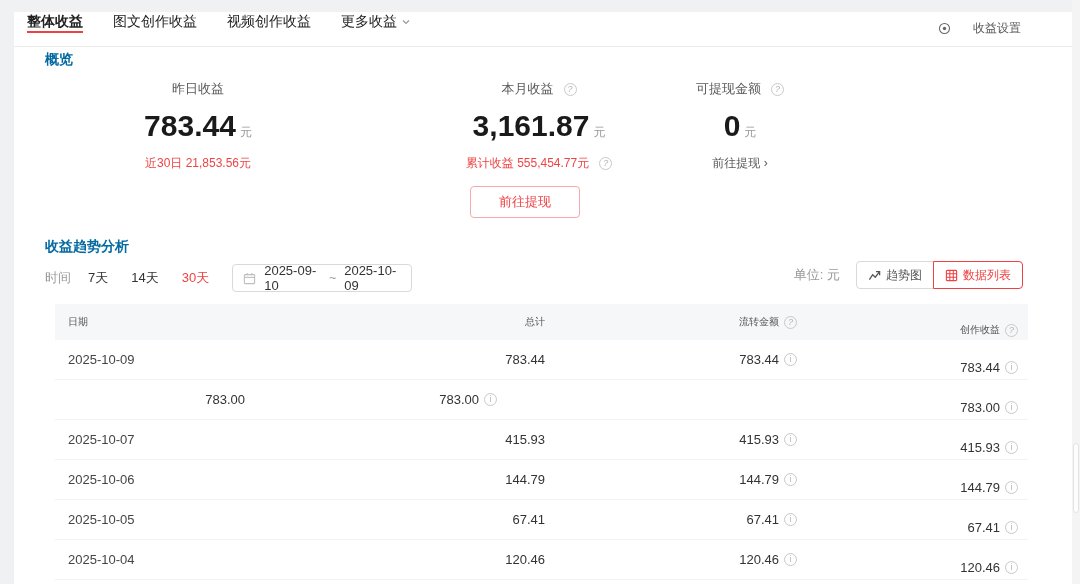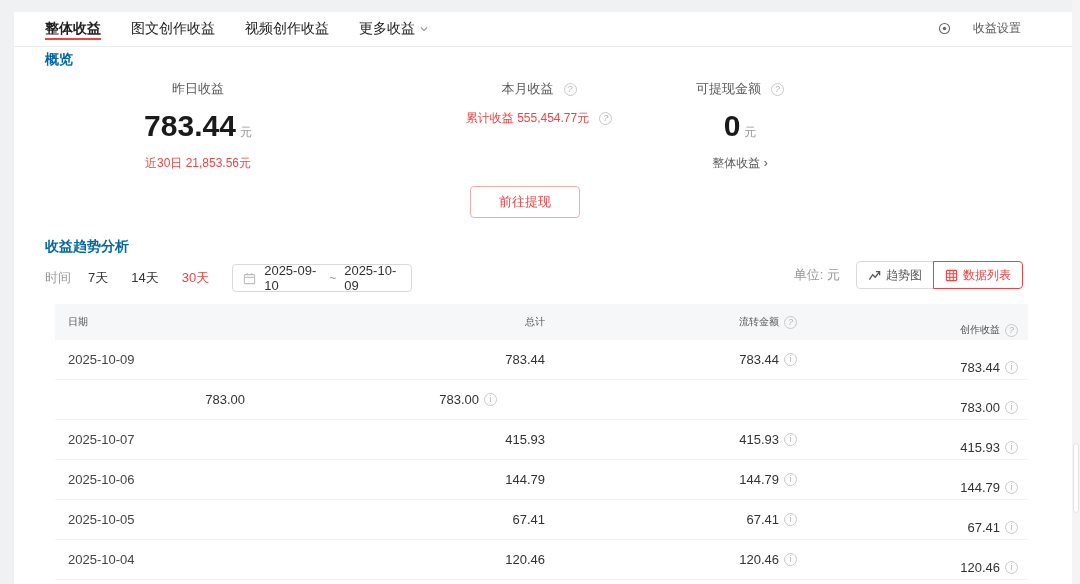--- a/index.html
+++ b/index.html
@@ -7,21 +7,21 @@
   body {
     position:relative;
     background:#f0f1f2;
     font-family:"Liberation Sans", sans-serif;
     overflow:hidden;
     color:#222;
   }
   .card { position:absolute; left:14px; top:12px; right:8px; bottom:0; background:#fff; }
 
   
-  .nav { height:35px; border-bottom:1px solid #ebebeb; display:flex; align-items:center; padding-left:31px; position:relative; }
+  .nav { height:35px; border-bottom:1px solid #ebebeb; display:flex; align-items:flex-start; padding-left:13px; position:relative; }
   .tab { font-size:14px; color:#222; margin-right:30px; display:flex; align-items:center; gap:4px; cursor:pointer; border-bottom:2px solid transparent; padding-top:1px; }
   .tab.active { font-weight:700; border-bottom-color:#f04142; }
   .settings { position:absolute; right:51px; top:0; height:33px; display:flex; align-items:center; gap:22px; font-size:12px; color:#595959; cursor:pointer; }
 
   .content { position:relative; height:537px; }
 
   .section-title { position:absolute; left:31px; font-size:14px; font-weight:600; color:#0369a1; }
 
   
   .stat { position:absolute; top:33px; width:280px; text-align:center; }
@@ -118,35 +118,38 @@
       <div class="stat-sub">
         <span>近30日 21,853.56元</span>
       </div>
     </div>
 
     <div class="stat" style="left:385px;">
       <div class="stat-label">
         <span>本月收益</span>
         <i class="circ-icon q-icon"></i>
       </div>
+      <div class="stat-value">
+        <span>3,161.87</span><span class="unit">元</span>
+      </div>
       <div class="stat-sub">
         <span>累计收益 555,454.77元</span>
         <i class="circ-icon q-icon"></i>
       </div>
     </div>
 
     <div class="stat" style="left:586px;">
       <div class="stat-label">
         <span>可提现金额</span>
         <i class="circ-icon q-icon"></i>
       </div>
       <div class="stat-value">
         <span>0</span><span class="unit">元</span>
       </div>
-      <div class="stat-link">整体收益 ›</div>
+      <div class="stat-link">前往提现 ›</div>
     </div>
 
     <div class="withdraw-row">
       <button class="btn-withdraw">前往提现</button>
     </div>
 
     <div class="section-title" style="top:191px;">收益趋势分析</div>
 
     <div class="filter-row">
       <span class="time-label">时间</span>

